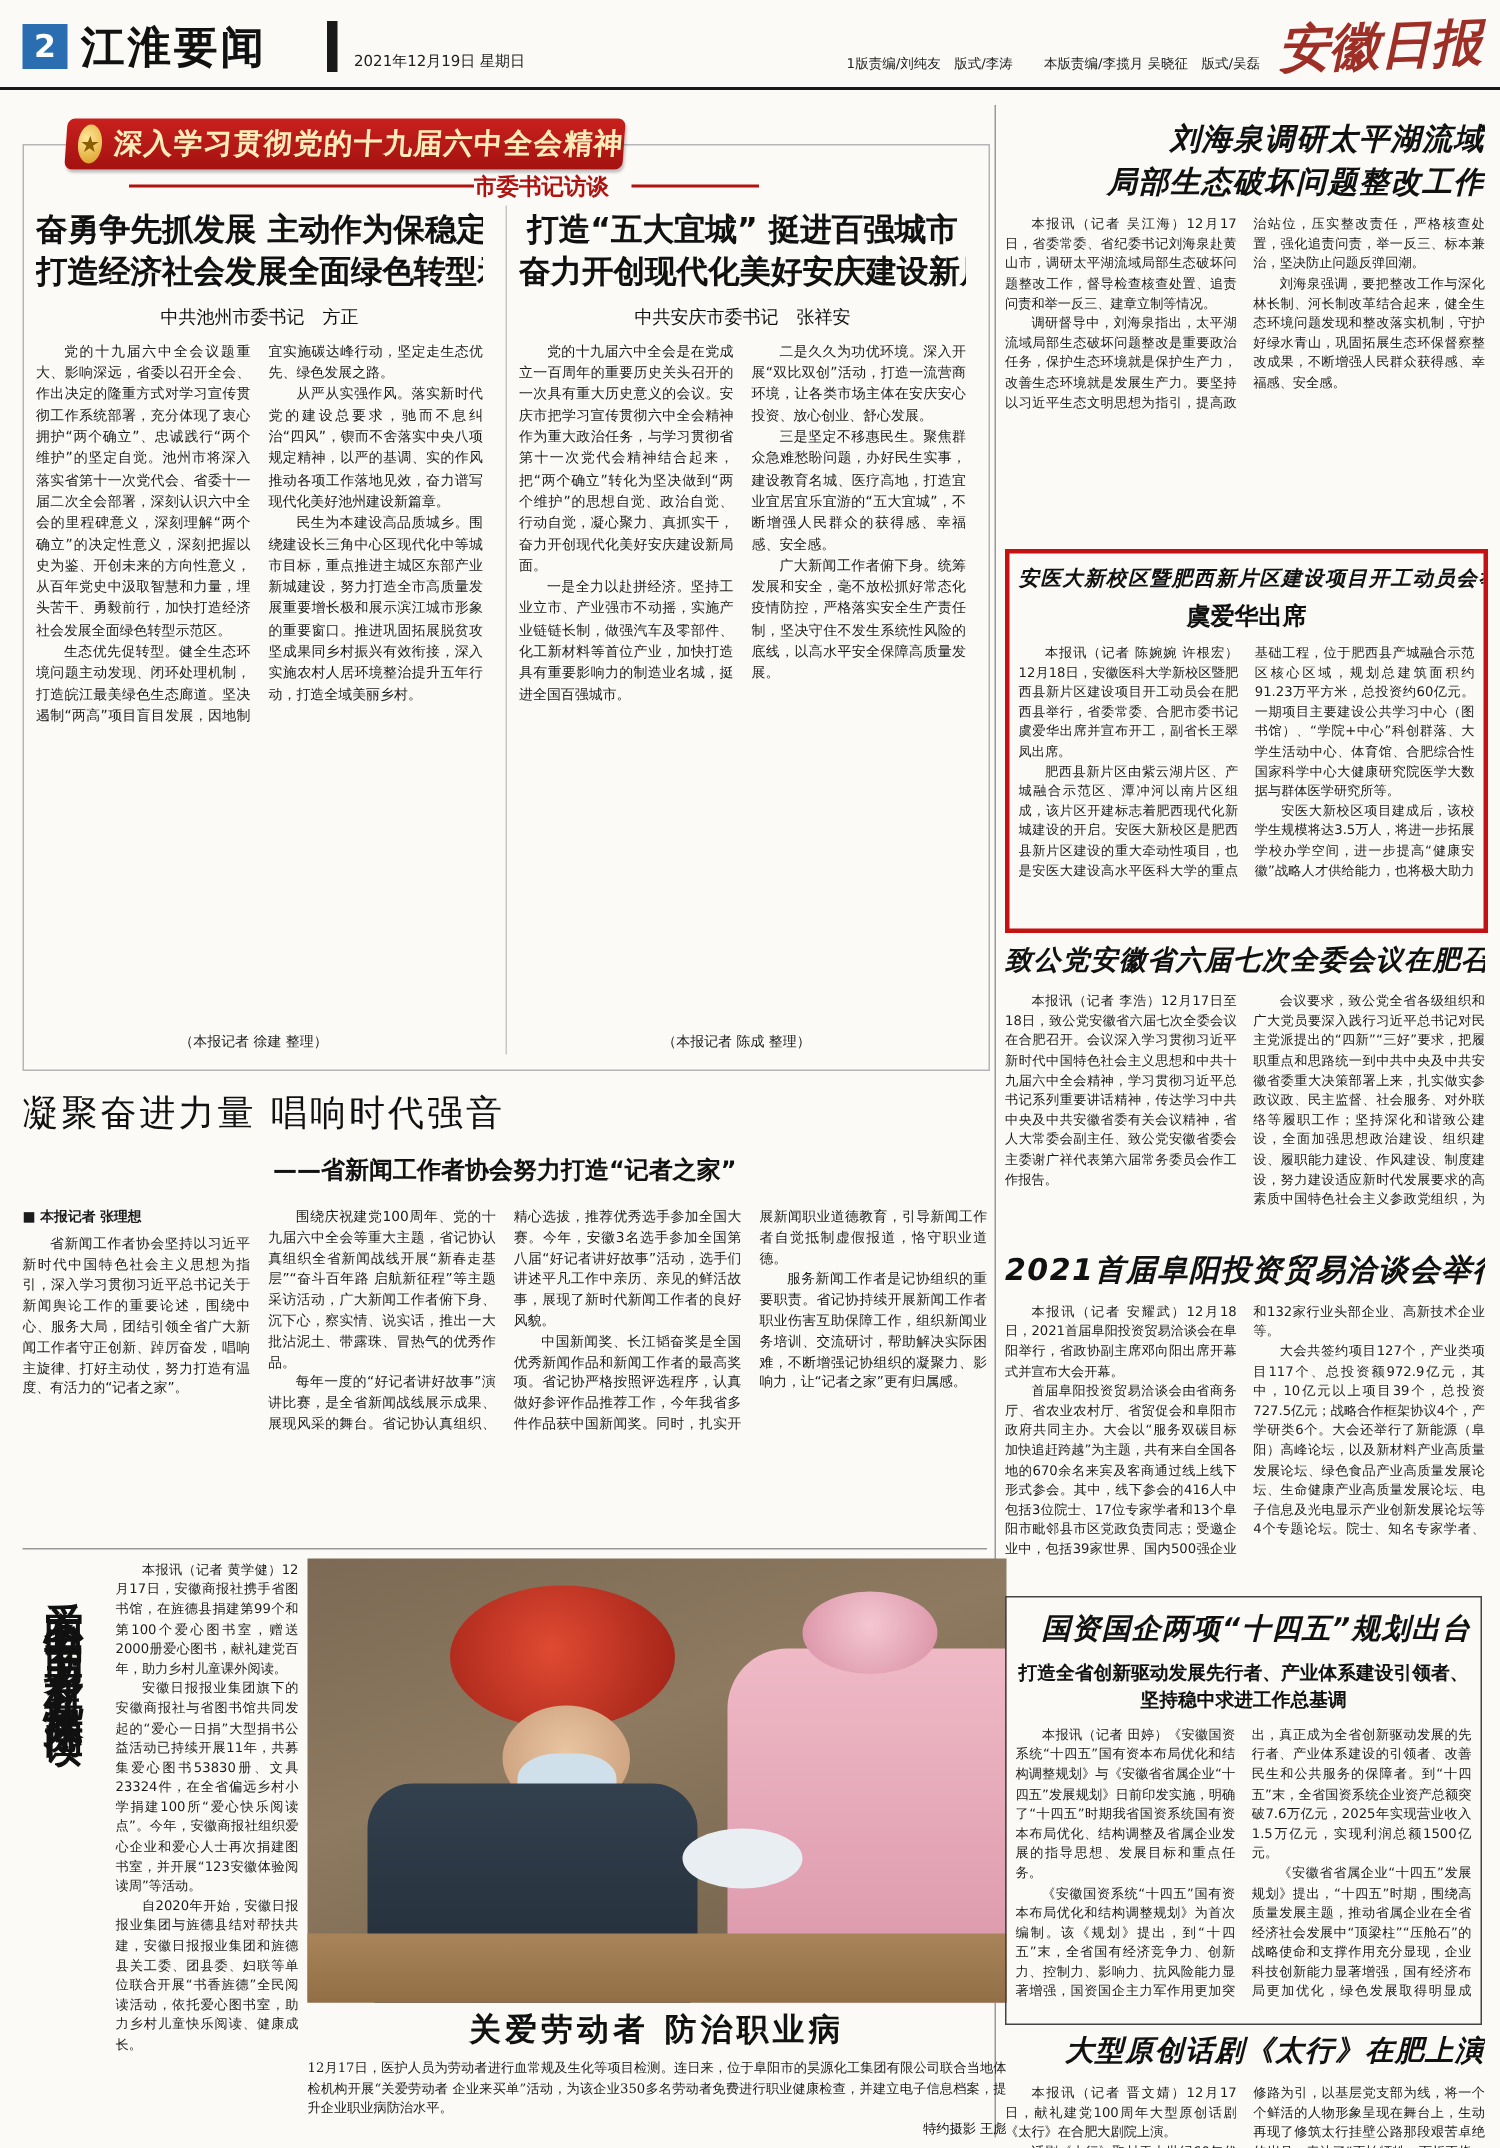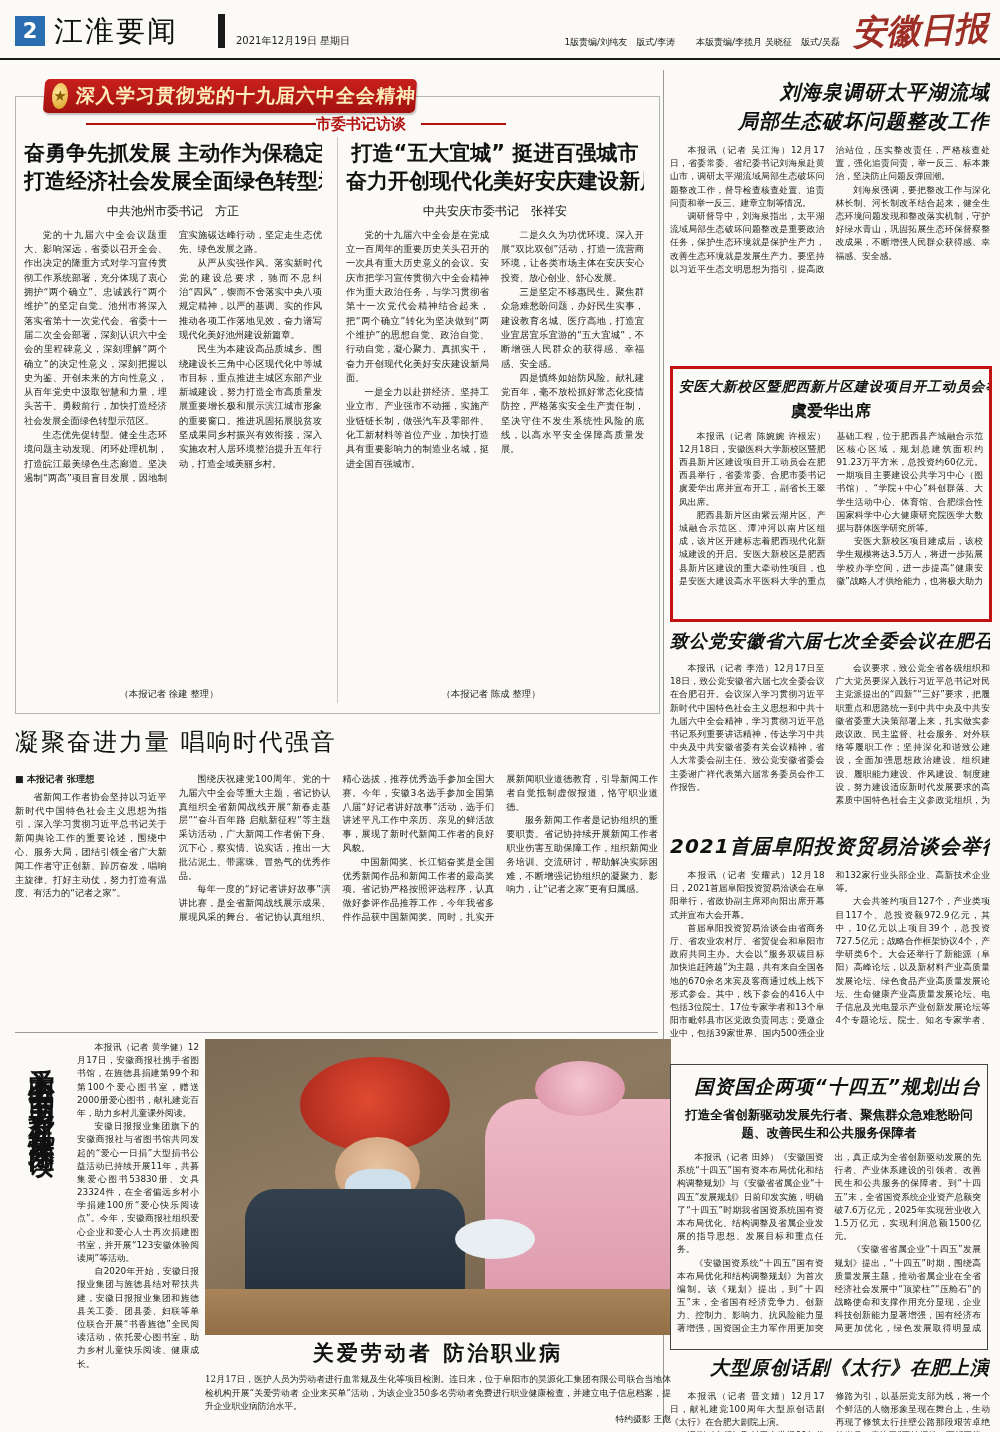--- a/index.html
+++ b/index.html
@@ -3,21 +3,21 @@
 <meta charset="utf-8">
 <style>
   html,body{margin:0;padding:0;}
   body{width:1000px;height:1432px;position:relative;overflow:hidden;
        background:#fbfaf7;color:#111;
        font-family:"DejaVu Sans","Liberation Sans",sans-serif;}
   
   .hdr{position:absolute;left:0;top:0;width:1000px;height:58px;border-bottom:2.5px solid #1a1a1a;background:#fbfaf7;}
   .pagenum{position:absolute;left:15px;top:16px;width:30px;height:30px;background:#2a6db0;color:#fff;
            font-size:21px;font-weight:bold;text-align:center;line-height:30px;}
-  .secttl{position:absolute;left:54px;top:12px;font-size:29px;font-weight:400;letter-spacing:2px;}
+  .secttl{position:absolute;left:54px;top:12px;font-size:29px;font-weight:700;letter-spacing:2px;}
   .sectbar{position:absolute;left:218px;top:14px;width:7px;height:34px;background:#1a1a1a;}
   .hdate{position:absolute;left:236px;top:34px;font-size:10px;color:#222;}
   .hcredits{position:absolute;right:160px;top:36px;font-size:9px;color:#222;white-space:nowrap;}
   .hcredits span{margin-left:18px;}
   .masthead{position:absolute;right:12px;top:8px;font-size:34px;font-weight:bold;font-style:italic;
             color:#9e2f26;font-family:"DejaVu Serif","Liberation Serif",serif;transform:rotate(-2deg);}
   
   .vdivider{position:absolute;left:663px;top:70px;width:1px;height:1355px;background:#9a9a9a;}
   
   .intsec{position:absolute;left:15px;top:96px;width:643px;height:616px;border:1px solid #b5b5b5;}
@@ -121,28 +121,29 @@
 
   <div class="intart r">
     <div class="ihead">打造“五大宜城”  挺进百强城市</div>
     <div class="ihead">奋力开创现代化美好安庆建设新局面</div>
     <div class="ibyline">中共安庆市委书记　张祥安</div>
     <div class="ibody">
         <p>党的十九届六中全会是在党成立一百周年的重要历史关头召开的一次具有重大历史意义的会议。安庆市把学习宣传贯彻六中全会精神作为重大政治任务，与学习贯彻省第十一次党代会精神结合起来，把“两个确立”转化为坚决做到“两个维护”的思想自觉、政治自觉、行动自觉，凝心聚力、真抓实干，奋力开创现代化美好安庆建设新局面。</p>
         <p>一是全力以赴拼经济。坚持工业立市、产业强市不动摇，实施产业链链长制，做强汽车及零部件、化工新材料等首位产业，加快打造具有重要影响力的制造业名城，挺进全国百强城市。</p>
         <p>二是久久为功优环境。深入开展“双比双创”活动，打造一流营商环境，让各类市场主体在安庆安心投资、放心创业、舒心发展。</p>
         <p>三是坚定不移惠民生。聚焦群众急难愁盼问题，办好民生实事，建设教育名城、医疗高地，打造宜业宜居宜乐宜游的“五大宜城”，不断增强人民群众的获得感、幸福感、安全感。</p>
-        <p>四是慎终如始防风险。献礼建党百年，毫不放松抓好常态化疫情防控，严格落实安全生产责任制，坚决守住不发生系统性风险的底线，以高水平安全保障高质量发展。</p>
+        <p>广大新闻工作者俯下身。统筹发展和安全，毫不放松抓好常态化疫情防控，严格落实安全生产责任制，坚决守住不发生系统性风险的底线，以高水平安全保障高质量发展。</p>
       </div>
     <div class="isign">（本报记者 陈成 整理）</div>
   </div>
 </div>
 
 <div class="feat">
   <div class="fttl">凝聚奋进力量  唱响时代强音</div>
+  <div class="fsub">——省新闻工作者协会努力打造“记者之家”</div>
   <div class="fbody">
     <p class="by">■ 本报记者 张理想</p>
     <span><p>省新闻工作者协会坚持以习近平新时代中国特色社会主义思想为指引，深入学习贯彻习近平总书记关于新闻舆论工作的重要论述，围绕中心、服务大局，团结引领全省广大新闻工作者守正创新、踔厉奋发，唱响主旋律、打好主动仗，努力打造有温度、有活力的“记者之家”。</p><p>围绕庆祝建党100周年、党的十九届六中全会等重大主题，省记协认真组织全省新闻战线开展“新春走基层”“奋斗百年路 启航新征程”等主题采访活动，广大新闻工作者俯下身、沉下心，察实情、说实话，推出一大批沾泥土、带露珠、冒热气的优秀作品。</p><p>每年一度的“好记者讲好故事”演讲比赛，是全省新闻战线展示成果、展现风采的舞台。省记协认真组织、精心选拔，推荐优秀选手参加全国大赛。今年，安徽3名选手参加全国第八届“好记者讲好故事”活动，选手们讲述平凡工作中亲历、亲见的鲜活故事，展现了新时代新闻工作者的良好风貌。</p><p>中国新闻奖、长江韬奋奖是全国优秀新闻作品和新闻工作者的最高奖项。省记协严格按照评选程序，认真做好参评作品推荐工作，今年我省多件作品获中国新闻奖。同时，扎实开展新闻职业道德教育，引导新闻工作者自觉抵制虚假报道，恪守职业道德。</p><p>服务新闻工作者是记协组织的重要职责。省记协持续开展新闻工作者职业伤害互助保障工作，组织新闻业务培训、交流研讨，帮助解决实际困难，不断增强记协组织的凝聚力、影响力，让“记者之家”更有归属感。</p></span>
   </div>
 </div>
 
 <div class="bot">
   <div class="vttl">爱心图书室助力乡村儿童快乐阅读</div>
   <div class="bktext">
       <p>本报讯（记者 黄学健）12月17日，安徽商报社携手省图书馆，在旌德县捐建第99个和第100个爱心图书室，赠送2000册爱心图书，献礼建党百年，助力乡村儿童课外阅读。</p>
@@ -204,21 +205,21 @@
     <div class="rhead" style="font-size:20px;white-space:nowrap;">2021首届阜阳投资贸易洽谈会举行</div>
     <div class="rbody" style="height:182px;">
         <p>本报讯（记者 安耀武）12月18日，2021首届阜阳投资贸易洽谈会在阜阳举行，省政协副主席邓向阳出席开幕式并宣布大会开幕。</p>
         <p>首届阜阳投资贸易洽谈会由省商务厅、省农业农村厅、省贸促会和阜阳市政府共同主办。大会以“服务双碳目标 加快追赶跨越”为主题，共有来自全国各地的670余名来宾及客商通过线上线下形式参会。其中，线下参会的416人中包括3位院士、17位专家学者和13个阜阳市毗邻县市区党政负责同志；受邀企业中，包括39家世界、国内500强企业和132家行业头部企业、高新技术企业等。</p>
         <p>大会共签约项目127个，产业类项目117个、总投资额972.9亿元，其中，10亿元以上项目39个，总投资727.5亿元；战略合作框架协议4个，产学研类6个。大会还举行了新能源（阜阳）高峰论坛，以及新材料产业高质量发展论坛、绿色食品产业高质量发展论坛、生命健康产业高质量发展论坛、电子信息及光电显示产业创新发展论坛等4个专题论坛。院士、知名专家学者、头部企业负责人等围绕主题进行交流，并为阜阳相关产业把脉献策。</p>
       </div>
   </div>
 
   <div class="rart blackbox" style="top:994px;height:272px;width:304px;">
     <div class="rhead" style="font-size:19px;white-space:nowrap;">国资国企两项“十四五”规划出台</div>
-    <div class="gsub">打造全省创新驱动发展先行者、聚焦群众急难愁盼问题、改善民生和公共服务保障者</div>
+    <div class="gsub">打造全省创新驱动发展先行者、产业体系建设引领者、坚持稳中求进工作总基调</div>
     <div class="rbody" style="height:188px;">
         <p>本报讯（记者 田婷）《安徽国资系统“十四五”国有资本布局优化和结构调整规划》与《安徽省省属企业“十四五”发展规划》日前印发实施，明确了“十四五”时期我省国资系统国有资本布局优化、结构调整及省属企业发展的指导思想、发展目标和重点任务。</p>
         <p>《安徽国资系统“十四五”国有资本布局优化和结构调整规划》为首次编制。该《规划》提出，到“十四五”末，全省国有经济竞争力、创新力、控制力、影响力、抗风险能力显著增强，国资国企主力军作用更加突出，真正成为全省创新驱动发展的先行者、产业体系建设的引领者、改善民生和公共服务的保障者。到“十四五”末，全省国资系统企业资产总额突破7.6万亿元，2025年实现营业收入1.5万亿元，实现利润总额1500亿元。</p>
         <p>《安徽省省属企业“十四五”发展规划》提出，“十四五”时期，围绕高质量发展主题，推动省属企业在全省经济社会发展中“顶梁柱”“压舱石”的战略使命和支撑作用充分显现，企业科技创新能力显著增强，国有经济布局更加优化，绿色发展取得明显成效，国资监管机制完善有力，省属企业党的建设水平明显提升，全国第一方阵、中部领先及在长三角地区的比较优势地位持续巩固。</p>
       </div>
   </div>
 
   <div class="rart" style="top:1284px;height:140px;">
     <div class="rhead" style="font-size:19px;white-space:nowrap;">大型原创话剧《太行》在肥上演</div>
     <div class="rbody" style="height:104px;">

